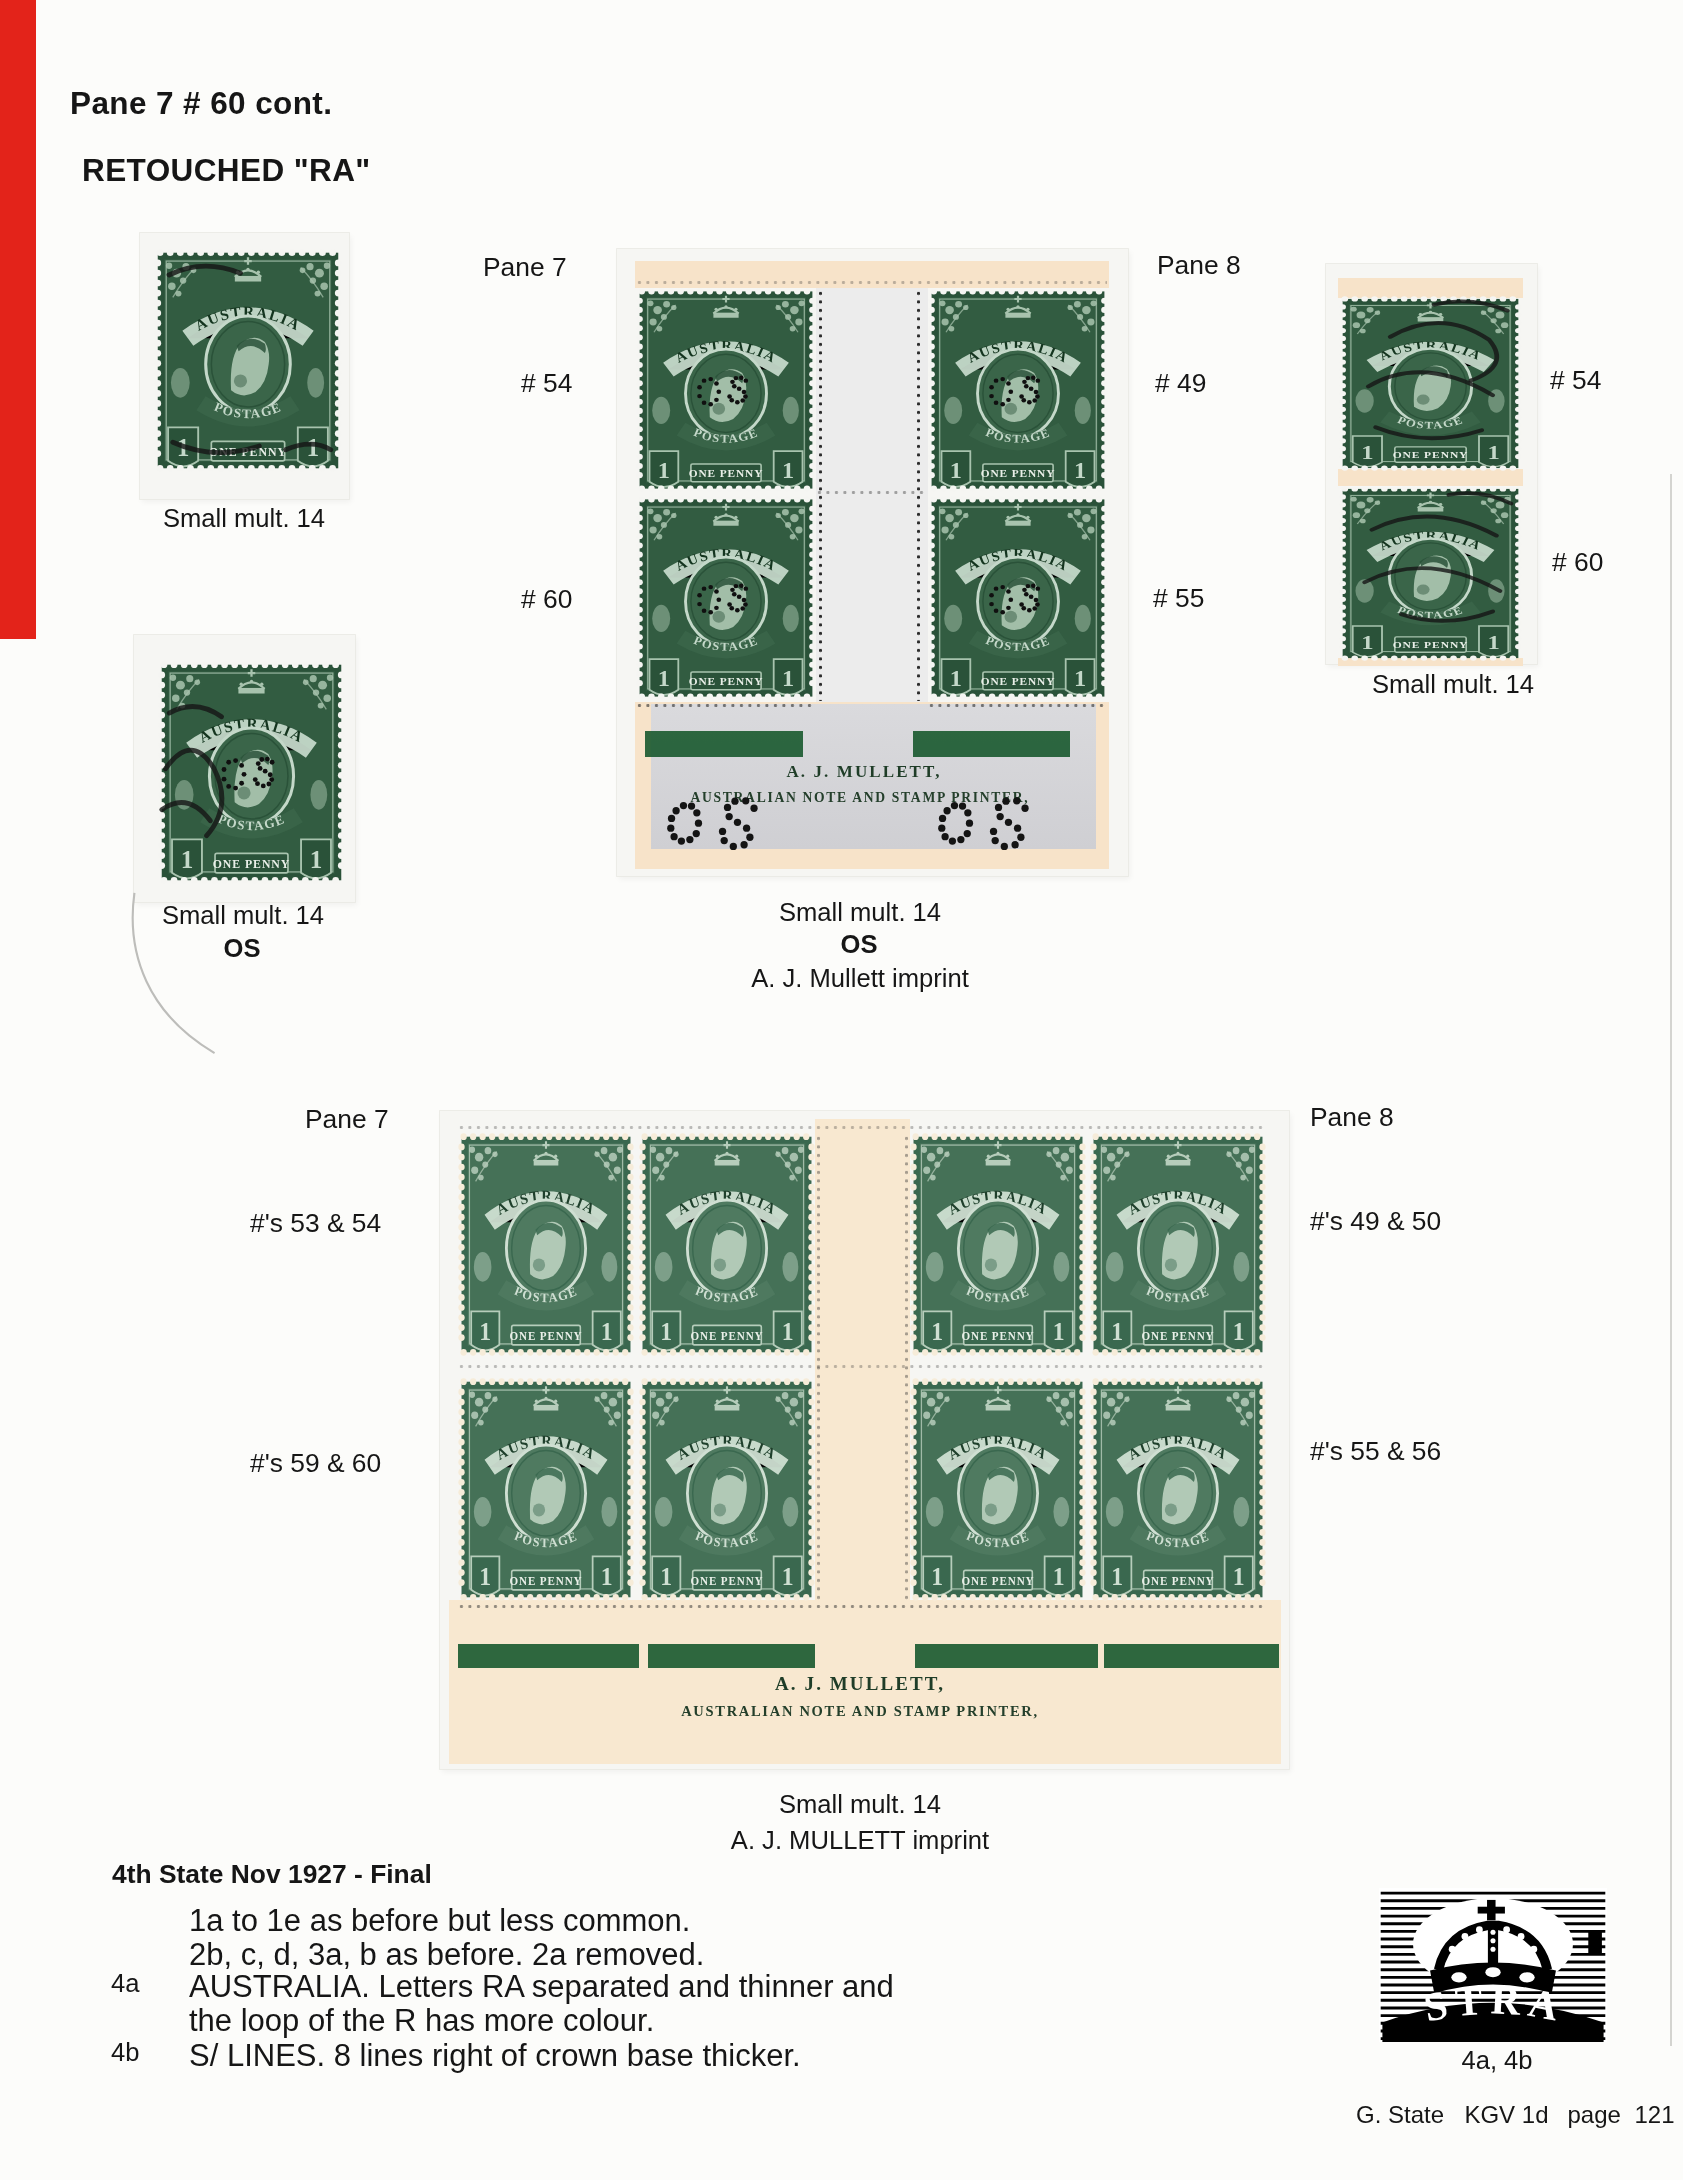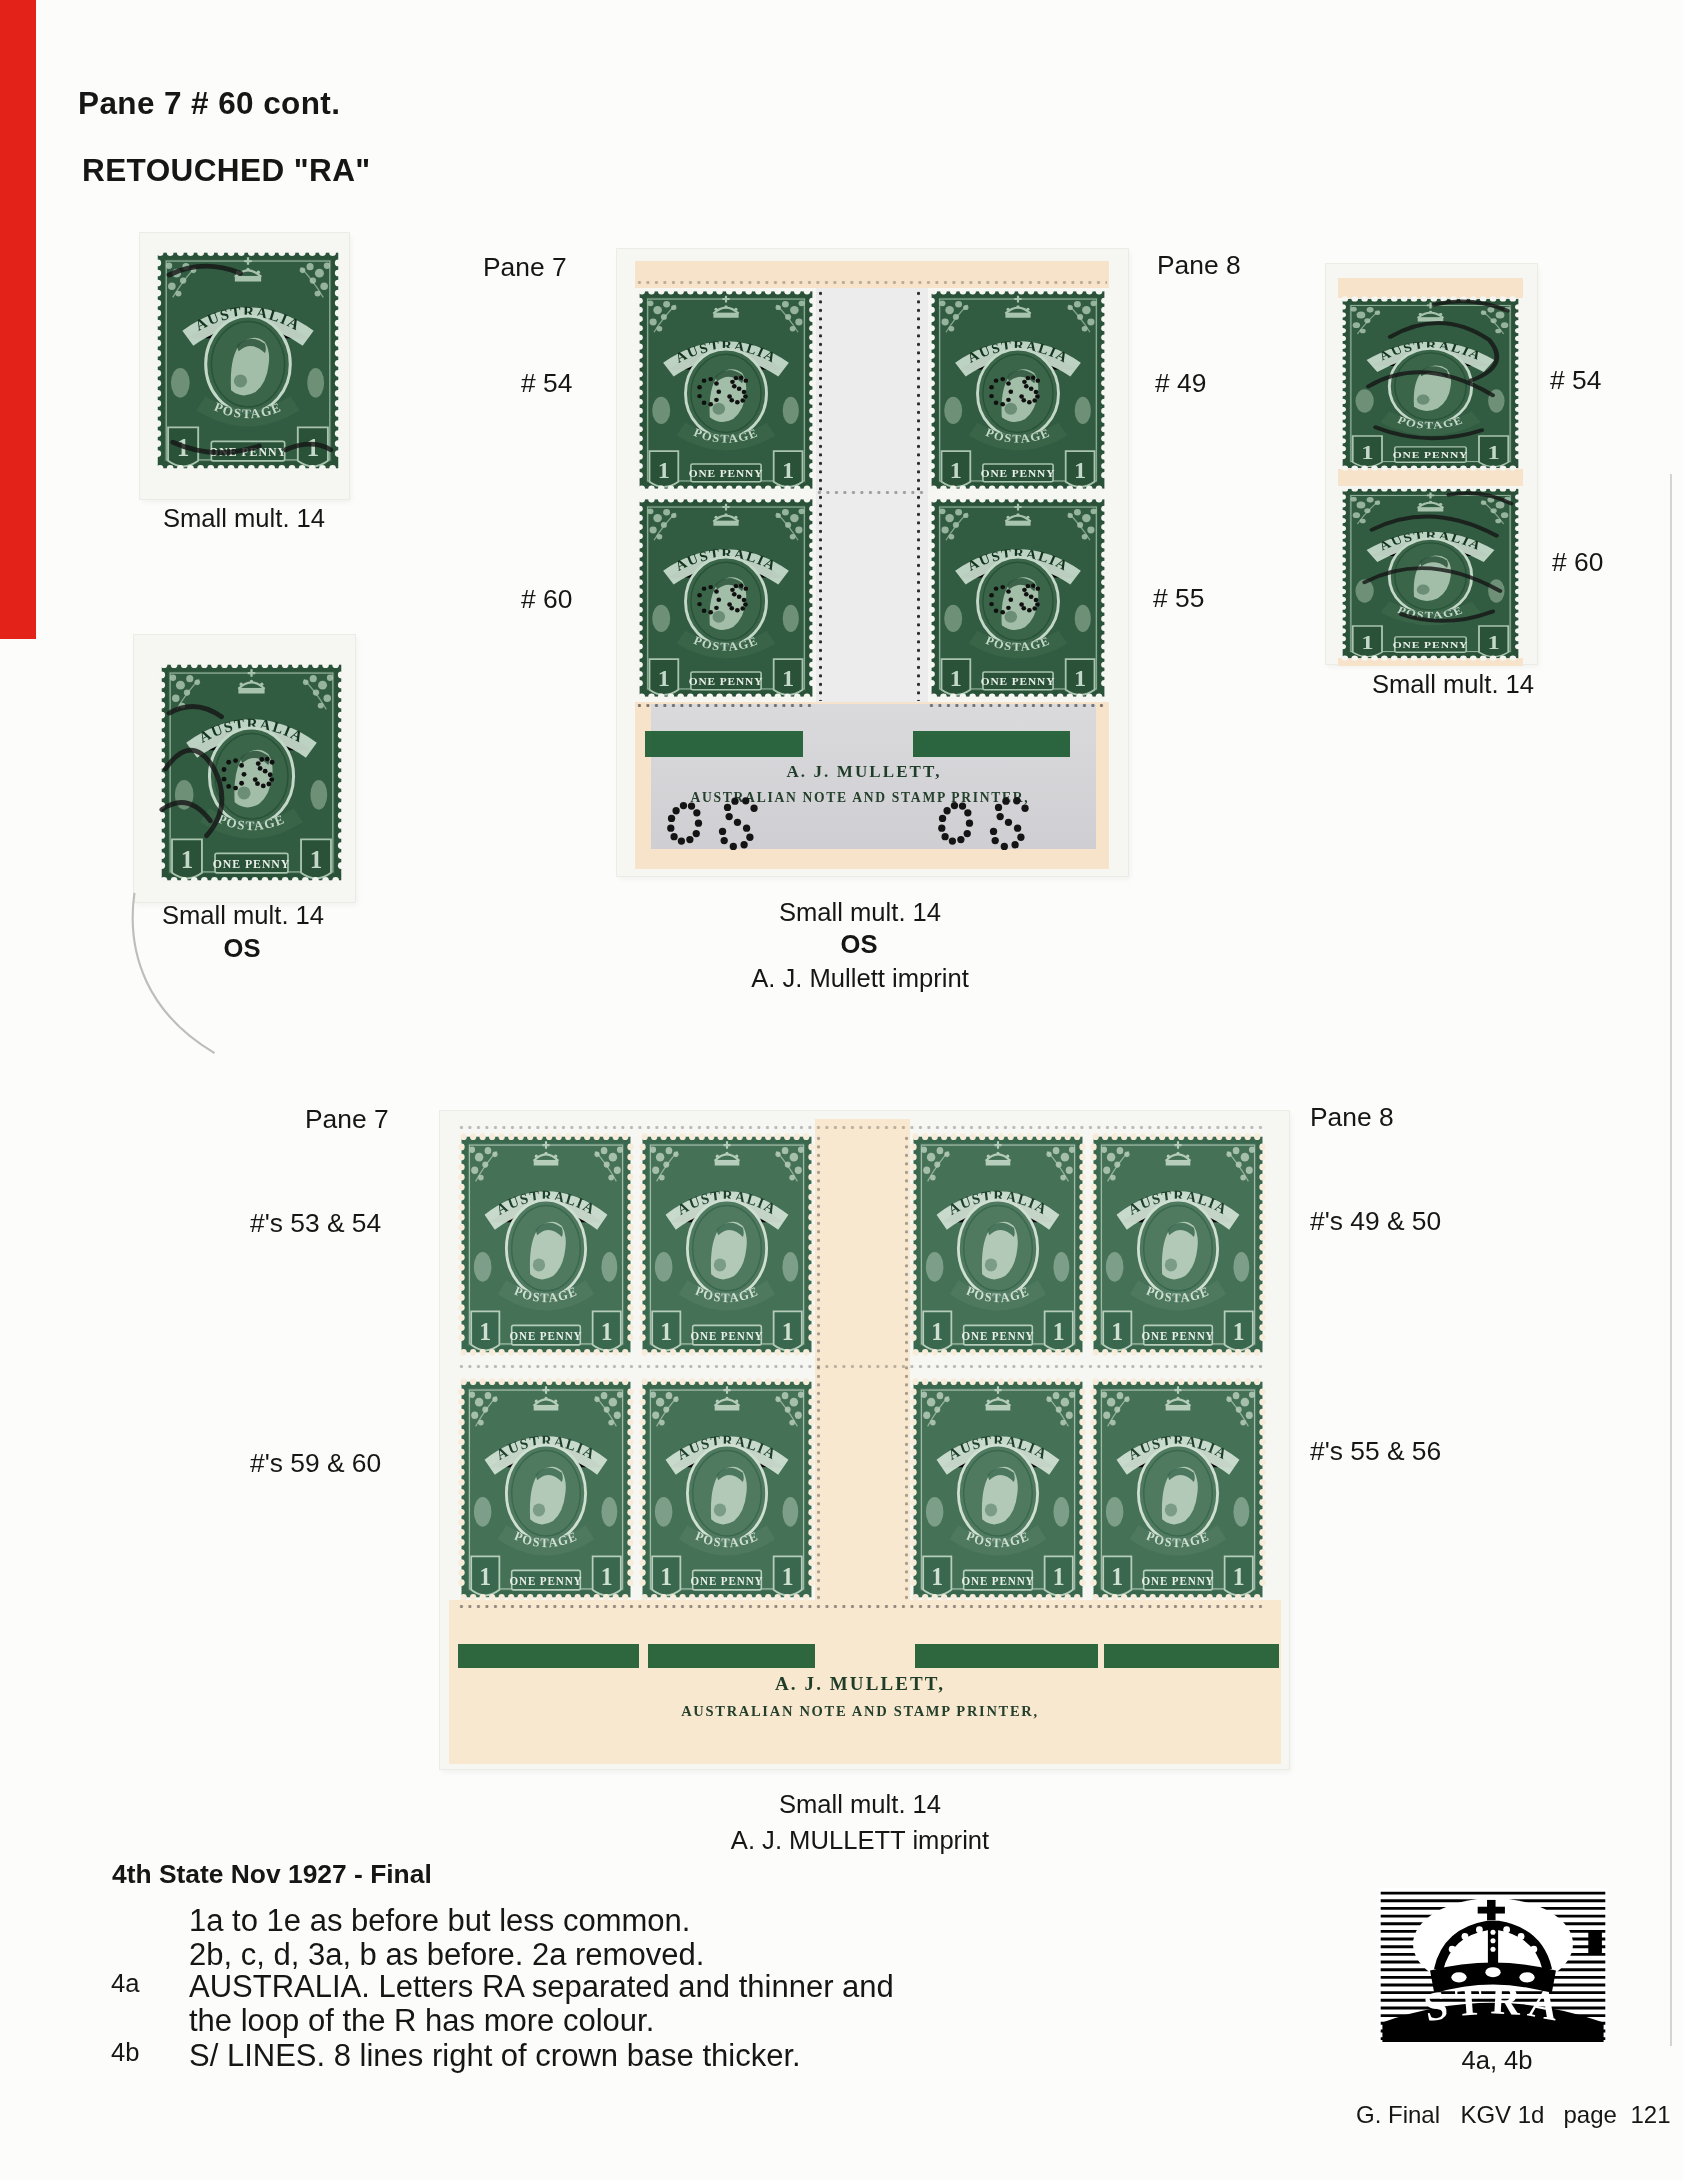--- a/index.html
+++ b/index.html
@@ -37,21 +37,21 @@
   .osgroup{position:absolute}
   .figure-box{position:absolute;left:1379px;top:1888px;width:228px;height:154px;background:#fff}
 </style>
 </head>
 <body>
 
 <div class="red-stripe"></div>
 
 <div class="page-edge-line"></div>
 
-<div class="title" style="left:78px;top:85px">Pane 7 # 60 cont.</div>
+<div class="title" style="left:70px;top:85px">Pane 7 # 60 cont.</div>
 <div class="title" style="left:82px;top:152px">RETOUCHED "RA"</div>
 
 <div class="mount" style="left:140px;top:233px;width:209px;height:266px"></div>
 <div class="caption" style="left:244px;top:504px">Small mult. 14</div>
 
 <div class="mount" style="left:134px;top:635px;width:221px;height:267px"></div>
 <div class="caption" style="left:243px;top:901px">Small mult. 14</div>
 <div class="caption bold" style="left:242px;top:934px">OS</div>
 <svg class="abs" style="left:119px;top:886px" width="111" height="179" viewBox="0 0 130 210">
   <path d="M18,8 C8,80 34,150 112,196" stroke="#bdbdba" stroke-width="2.5" fill="none"></path>
@@ -170,21 +170,21 @@
         <path id="figarc" d="M18,170 Q134,126 254,170"></path>
       </defs>
     <text font-family="Liberation Serif,serif" font-weight="bold" font-size="48" fill="#fff" letter-spacing="8">
       <textPath href="#figarc" startOffset="50%" text-anchor="middle">STRA</textPath>
     </text>
   </svg>
 </div>
 <div class="caption" style="left:1497px;top:2046px">4a, 4b</div>
 
 <div class="footer">
-  <span style="margin-right:20.4px">G. Final</span>
+  <span style="margin-right:20.4px">G. State</span>
   <span style="margin-right:19px">KGV 1d</span>
   <span style="margin-right:13.6px">page</span>
   <span>121</span>
 </div>
 
 <div class="stampslot" style="left: 154px; top: 249px; width: 188px; height: 223px;">
     <svg viewBox="0 0 100 120" preserveAspectRatio="none" style="display:block;width:100%;height:100%">
       <defs>
         <path id="at0" d="M18,48 Q50,25 82,48"></path>
         <path id="ab0" d="M25,83 Q50,99 75,83"></path>

